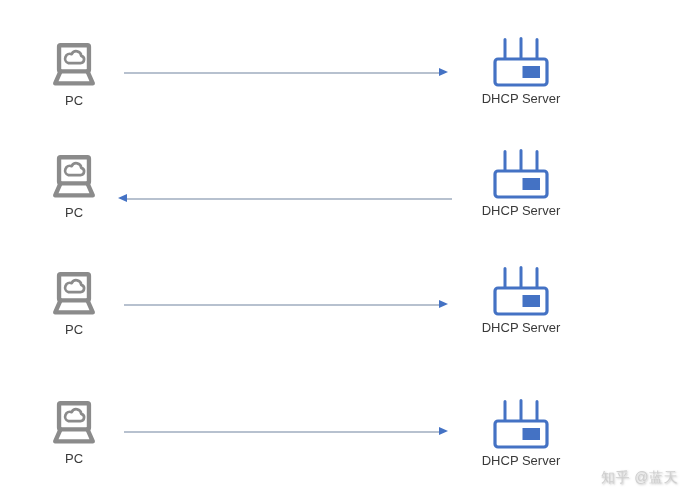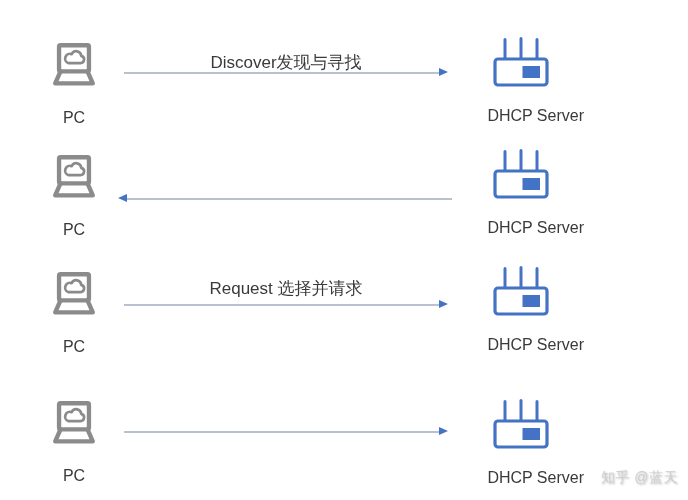--- a/index.html
+++ b/index.html
@@ -11,23 +11,23 @@
   body{
     position:relative;background:#fff;overflow:hidden;
     font-family:"Liberation Sans","DejaVu Sans",sans-serif;color:var(--text);
   }
   .row{position:absolute;left:0;width:688px;height:100px}
   .row1{top:30px}.row2{top:142px}.row3{top:259px}.row4{top:392px}
 
   .pc-node{position:absolute;left:42px;top:12px;width:64px;text-align:center}
   .row4 .pc-node{top:8px}
   .pc-node svg{width:54px;height:48px;color:var(--gray);display:block;margin:0 auto}
-  .server-node{position:absolute;left:458px;top:6px;width:126px;text-align:right}
+  .server-node{position:absolute;left:458px;top:6px;width:126px;text-align:center}
   .server-node svg{width:56px;height:52px;color:var(--blue);display:block;margin:0 auto}
-  .node-label{font-size:16px;color:var(--text);margin-top:19px;white-space:nowrap}
+  .node-label{font-size:13px;color:var(--text);margin-top:3px;white-space:nowrap}
 
   .arrow{position:absolute;left:124px;width:324px;height:12px}
   .row1 .arrow{top:37px}
   .row2 .arrow{top:51px;left:118px;width:334px}
   .row3 .arrow{top:40px}
   .row4 .arrow{top:34px}
   .arrow .line{position:absolute;top:5px;height:2px;background:var(--line);left:0;right:8px}
   .arrow.dir-left .line{left:8px;right:0}
   .arrow .head{position:absolute;top:1px;width:0;height:0;display:none}
   .arrow.dir-right .head-right{display:block;right:0;
@@ -62,21 +62,20 @@
   </symbol>
 </svg>
 
 <div class="row row1">
   <div class="pc-node">
     <svg>
         <use href="#sym-pc"></use>
       </svg>
     <div class="node-label">PC</div>
   </div>
-  <div class="msg">Discover发现与寻找</div>
   <div class="arrow dir-right">
     <div class="line"></div>
 
     <div class="head head-right"></div>
   </div>
   <div class="server-node">
     <svg>
         <use href="#sym-router"></use>
       </svg>
     <div class="node-label">DHCP Server</div>
@@ -103,21 +102,20 @@
   </div>
 </div>
 
 <div class="row row3">
   <div class="pc-node">
     <svg>
         <use href="#sym-pc"></use>
       </svg>
     <div class="node-label">PC</div>
   </div>
-  <div class="msg">Request 选择并请求</div>
   <div class="arrow dir-right">
     <div class="line"></div>
 
     <div class="head head-right"></div>
   </div>
   <div class="server-node">
     <svg>
         <use href="#sym-router"></use>
       </svg>
     <div class="node-label">DHCP Server</div>

